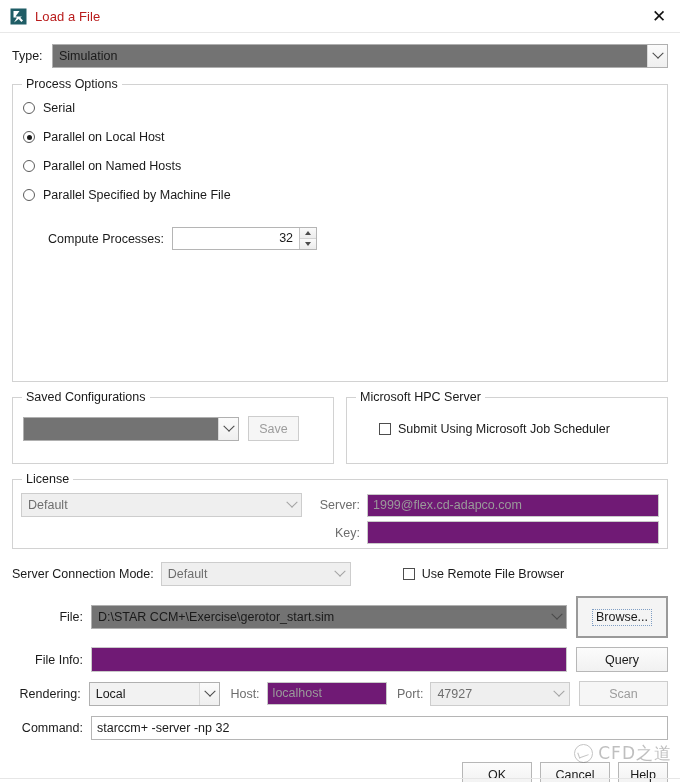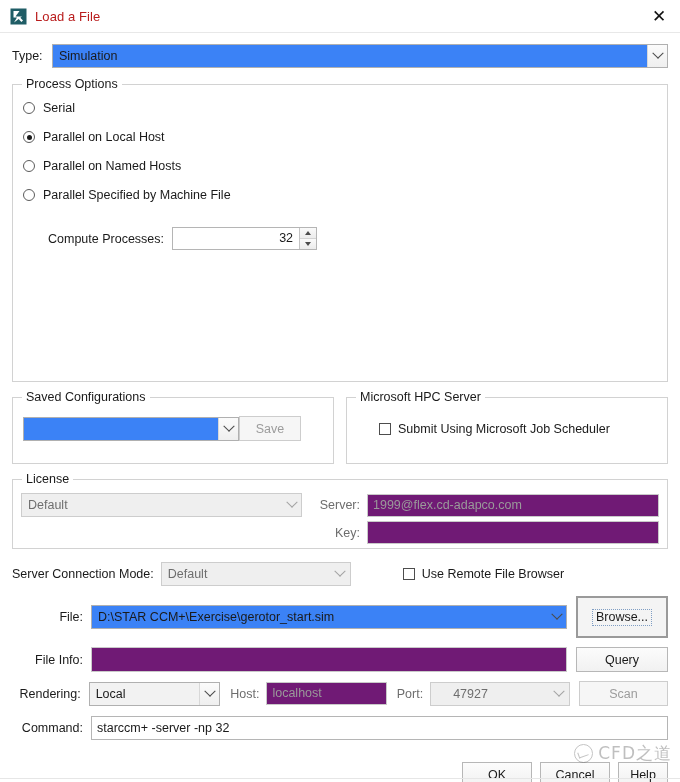--- a/index.html
+++ b/index.html
@@ -94,21 +94,21 @@
   .textfield.disabled {
     background: #701a75;
     border: 1px solid #c9c9c9;
     color: #9a9a9a;
   }
 
   .combo {
     box-sizing: border-box;
     height: 24px;
     border: 1px solid #b0b0b0;
-    background: #3b82f6;
+    background: #737373;
     display: flex;
     align-items: center;
     position: relative;
     font-size: 12.5px;
     color: #1a1a1a;
   }
   .combo .cval {
     padding-left: 6px;
     flex: 1 1 auto;
     overflow: hidden;
@@ -370,21 +370,21 @@
 
     <div class="group" style="width:322px; height:67px;">
       <span class="gtitle">Saved Configurations</span>
       <div class="row" style="padding:18px 0 0 10px;">
         <div class="combo" style="width:216px;">
           <span class="cval"></span>
           <span class="arrow">
               <i class="chev"></i>
             </span>
         </div>
-        <div class="btn disabled" style="width:62px; ">
+        <div class="btn disabled" style="width:51px; margin-left:9px;">
           <span>Save</span>
         </div>
       </div>
     </div>
 
     <div class="group" style="flex:1 1 auto; height:67px;">
       <span class="gtitle">Microsoft HPC Server</span>
       <div class="row" style="padding:24px 0 0 32px;">
         <span class="checkbox"></span>
         <span class="lbl">Submit Using Microsoft Job Scheduler</span>
@@ -460,21 +460,21 @@
       <span class="cval">Local</span>
       <span class="arrow">
           <i class="chev"></i>
         </span>
     </div>
     <span class="lbl dim" style="margin-left:10px; margin-right:7px;">Host:</span>
     <div class="textfield disabled" style="width:124px;">
       <span>localhost</span>
     </div>
     <span class="lbl dim" style="margin-left:10px; margin-right:7px;">Port:</span>
-    <div class="combo disabled" style="width:144px;padding-left:16px;">
+    <div class="combo disabled" style="width:144px;">
       <span class="cval">47927</span>
       <span class="arrow">
           <i class="chev"></i>
         </span>
     </div>
     <div class="btn disabled" style="width:92px; margin-left:9px;">
       <span>Scan</span>
     </div>
   </div>
 

